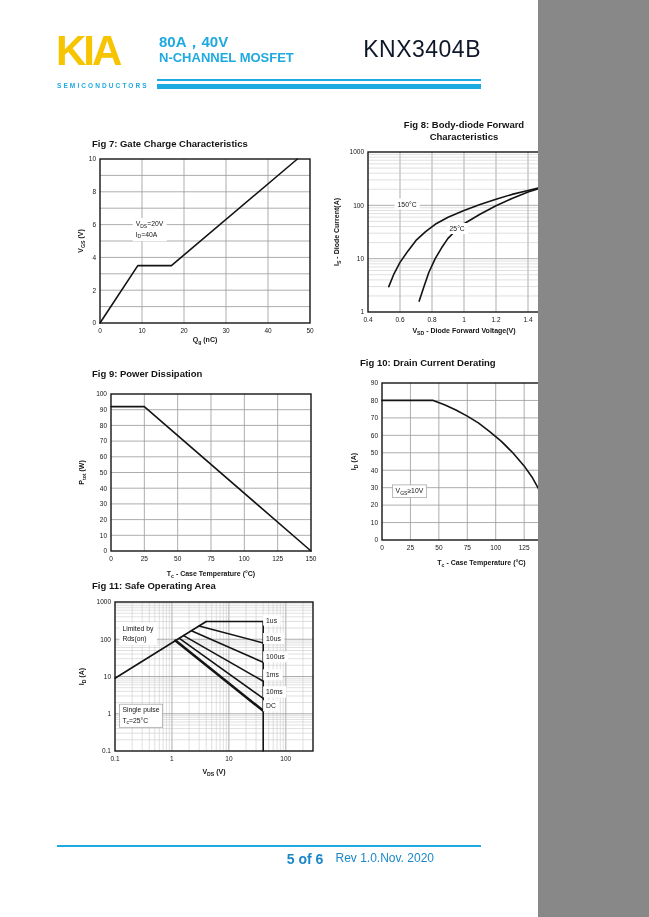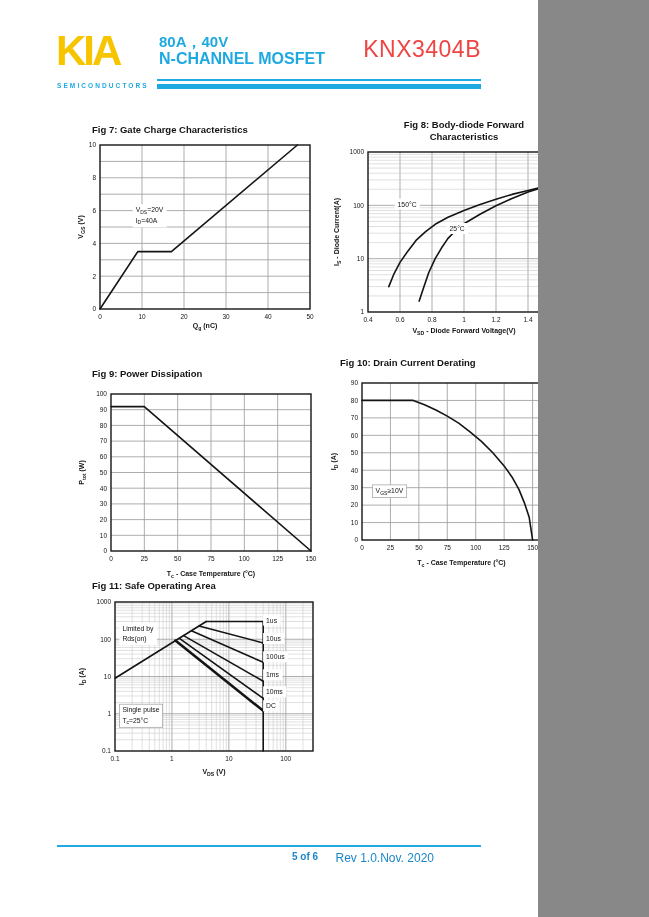--- a/index.html
+++ b/index.html
@@ -4,44 +4,44 @@
 <style>
   html,body{margin:0;padding:0;background:#888;}
   .page{position:relative;width:538px;height:917px;background:#ffffff;overflow:hidden;
         font-family:"Liberation Sans",sans-serif;color:#111;}
   
   .logo{position:absolute;left:56px;top:30px;font-size:42px;font-weight:bold;
         letter-spacing:-3px;color:#F7C400;line-height:1;}
   .logo-sub{position:absolute;left:57px;top:82px;font-size:6.5px;font-weight:bold;
         letter-spacing:2.1px;color:#1FA9E1;}
   .rating{position:absolute;left:159px;top:33px;font-size:15px;font-weight:bold;color:#1FA9E1;}
-  .devtype{position:absolute;left:159px;top:50px;font-size:16px;font-weight:bold;color:#1FA9E1;}
-  .partnum{position:absolute;right:57px;top:36px;font-size:23px;color:#ef4444;letter-spacing:.5px;}
+  .devtype{position:absolute;left:159px;top:50px;font-size:13px;font-weight:bold;color:#1FA9E1;}
+  .partnum{position:absolute;right:57px;top:36px;font-size:23px;color:#0f172a;letter-spacing:.5px;}
   .rule-thin{position:absolute;left:157px;right:57px;top:79px;height:2px;background:#1FA9E1;}
   .rule-thick{position:absolute;left:157px;right:57px;top:84px;height:5px;background:#1FA9E1;}
   
   .chart{position:absolute;}
-  #fig7 {left:74px; top:120px;}
+  #fig7 {left:74px; top:134px;}
   #fig8 {left:330px;top:118px;text-decoration:underline;}
   #fig9 {left:74px; top:366px;}
-  #fig10{left:328px;top:355px;}
+  #fig10{left:348px;top:355px;}
   #fig11{left:74px; top:578px;text-align:center;}
   svg text{font-family:"Liberation Sans",sans-serif;fill:#141414;}
   .ctitle{font-size:9.5px;font-weight:bold;}
   .tick{font-size:6.5px;}
   .axlab{font-size:7px;font-weight:bold;}
   .anno{font-size:6.8px;}
   .gmin{stroke:#c6c6c6;stroke-width:.55;}
   .gmaj{stroke:#9e9e9e;stroke-width:.85;}
   .ser{fill:none;stroke:#141414;stroke-linejoin:round;stroke-linecap:round;}
   .bord{fill:none;stroke:#141414;stroke-width:1.4;}
   
   .foot-rule{position:absolute;left:57px;right:57px;top:845px;height:2px;background:#1FA9E1;}
   .foot-page{position:absolute;left:230px;top:851px;width:150px;text-align:center;
-        font-size:10px;font-weight:bold;color:#1B87C9;}
+        font-size:14px;font-weight:bold;color:#1B87C9;}
   .foot-rev{position:absolute;right:104px;top:851px;font-size:12px;font-weight:normal;color:#1B87C9;}
 </style>
 </head>
 <body>
 
 <div class="page">
 
   <header>
     <div class="logo">KIA</div>
     <div class="logo-sub">SEMICONDUCTORS</div>

